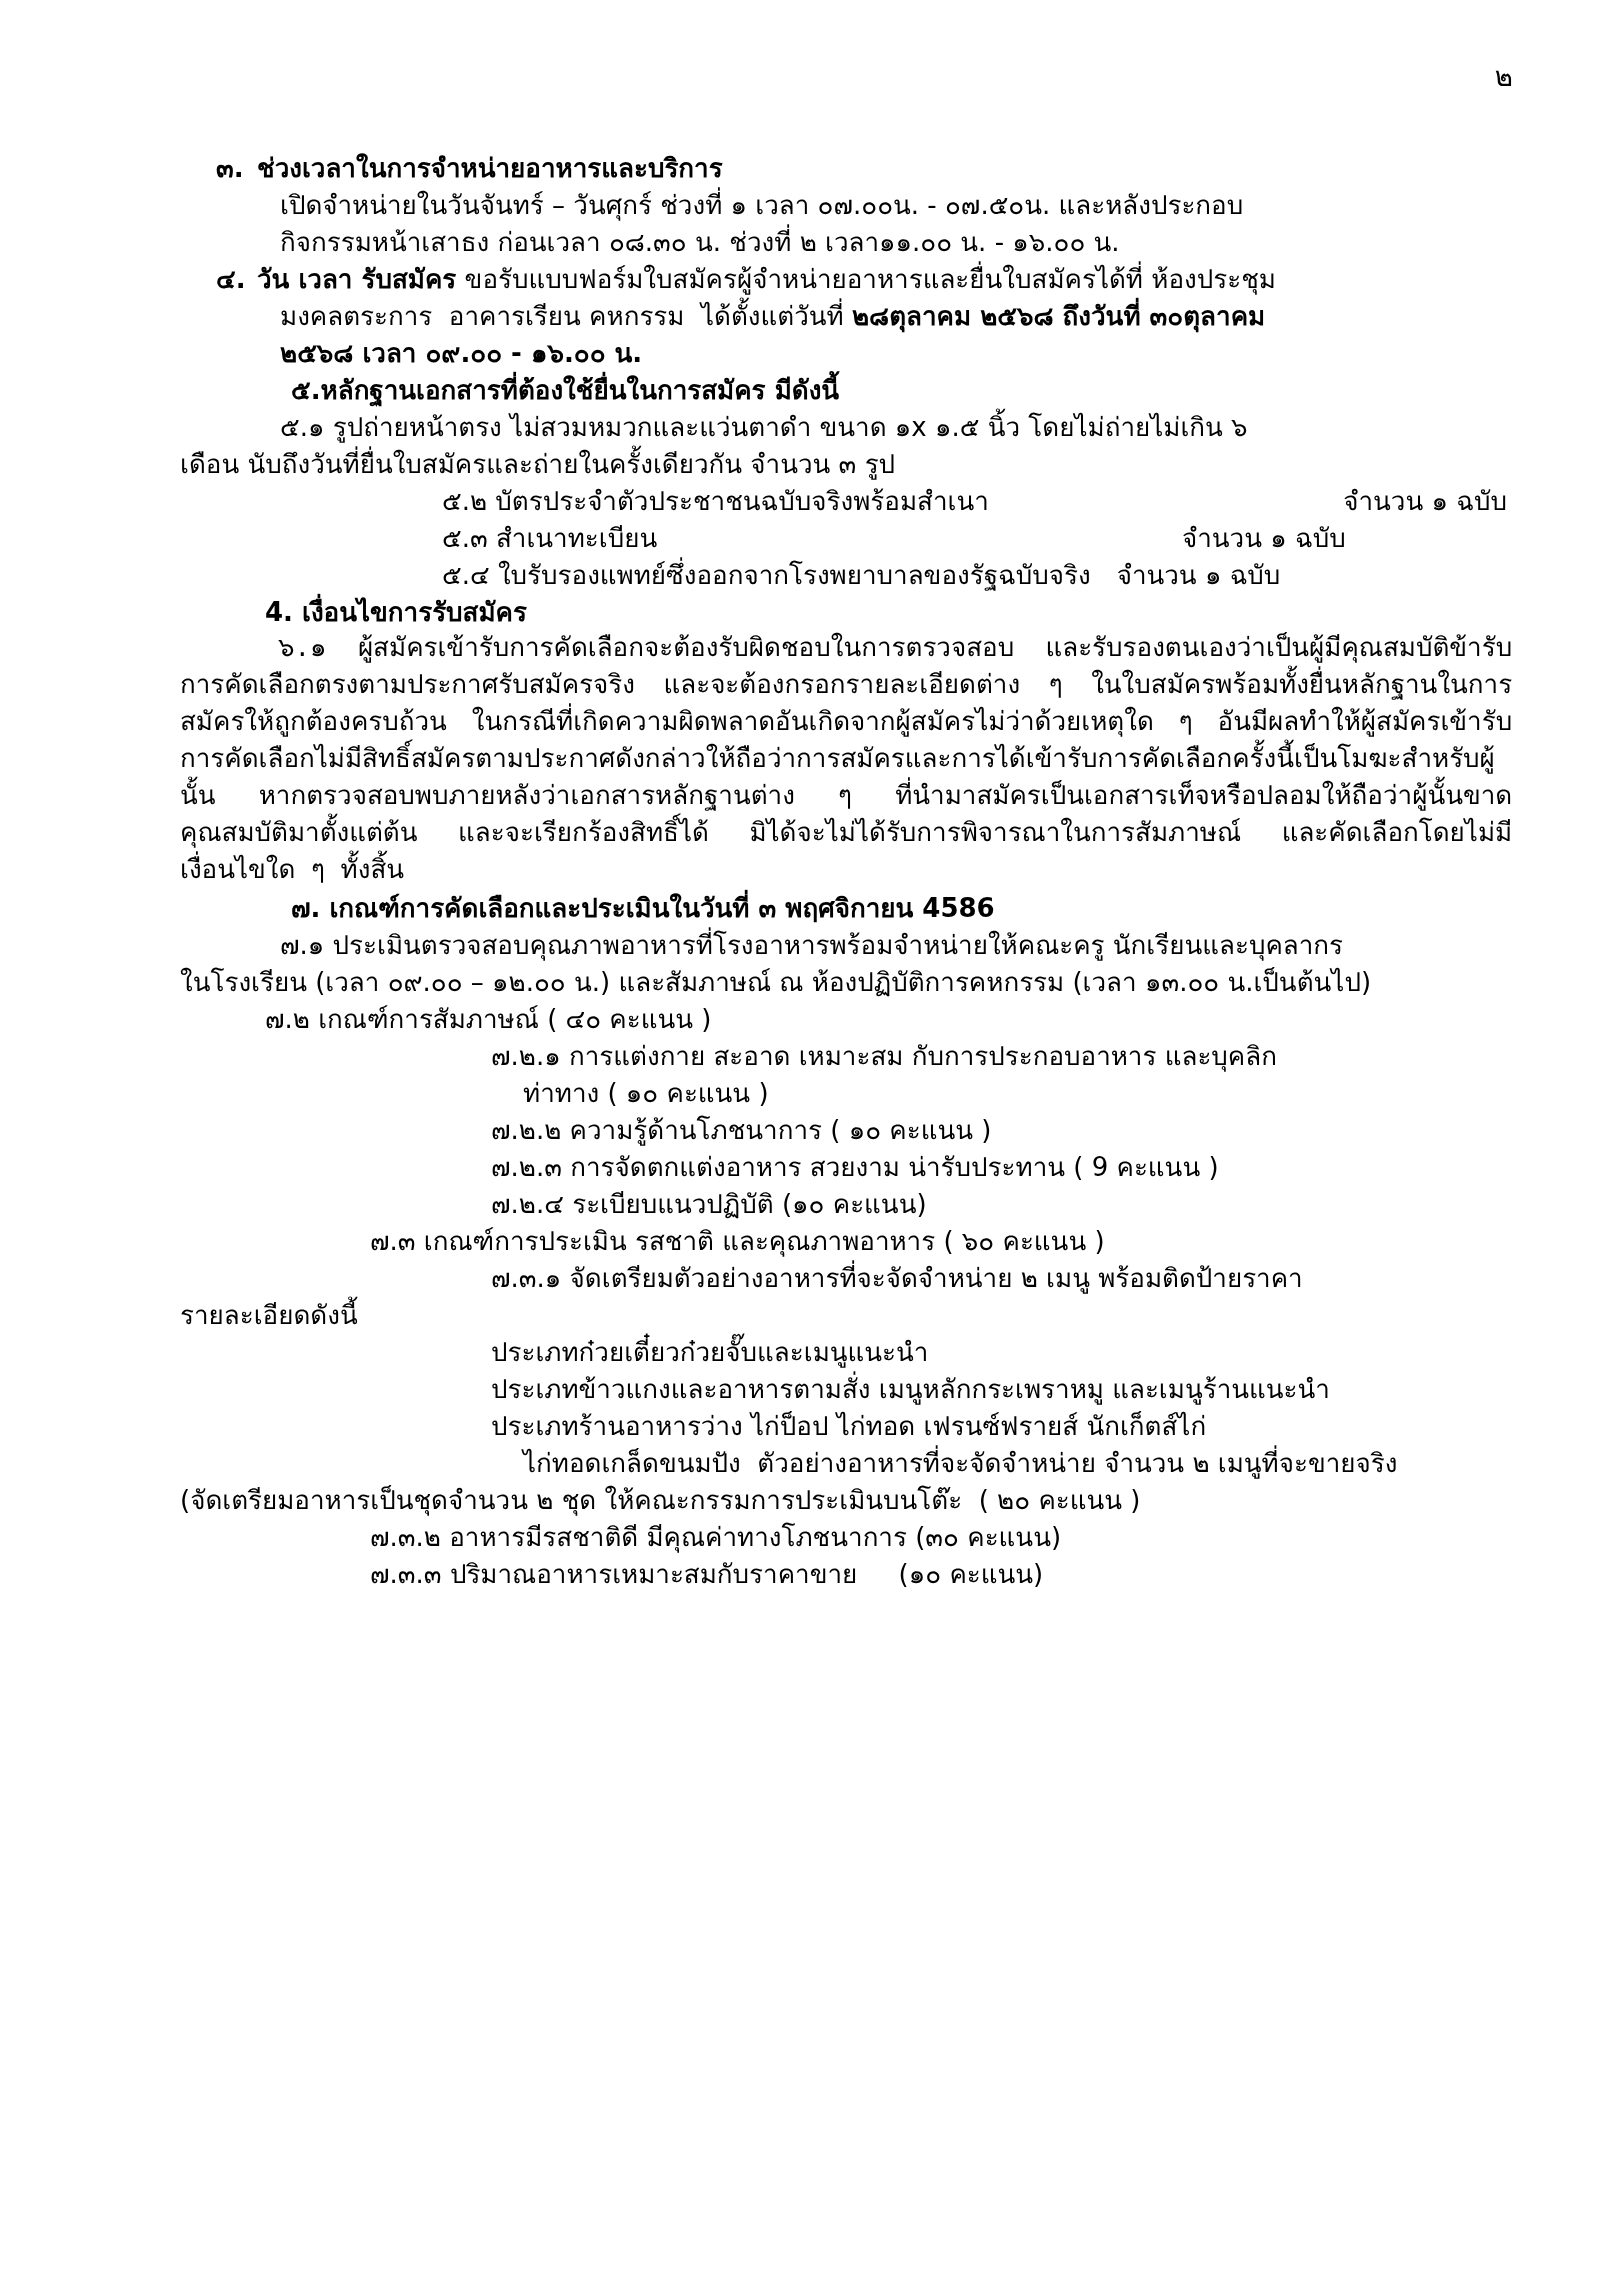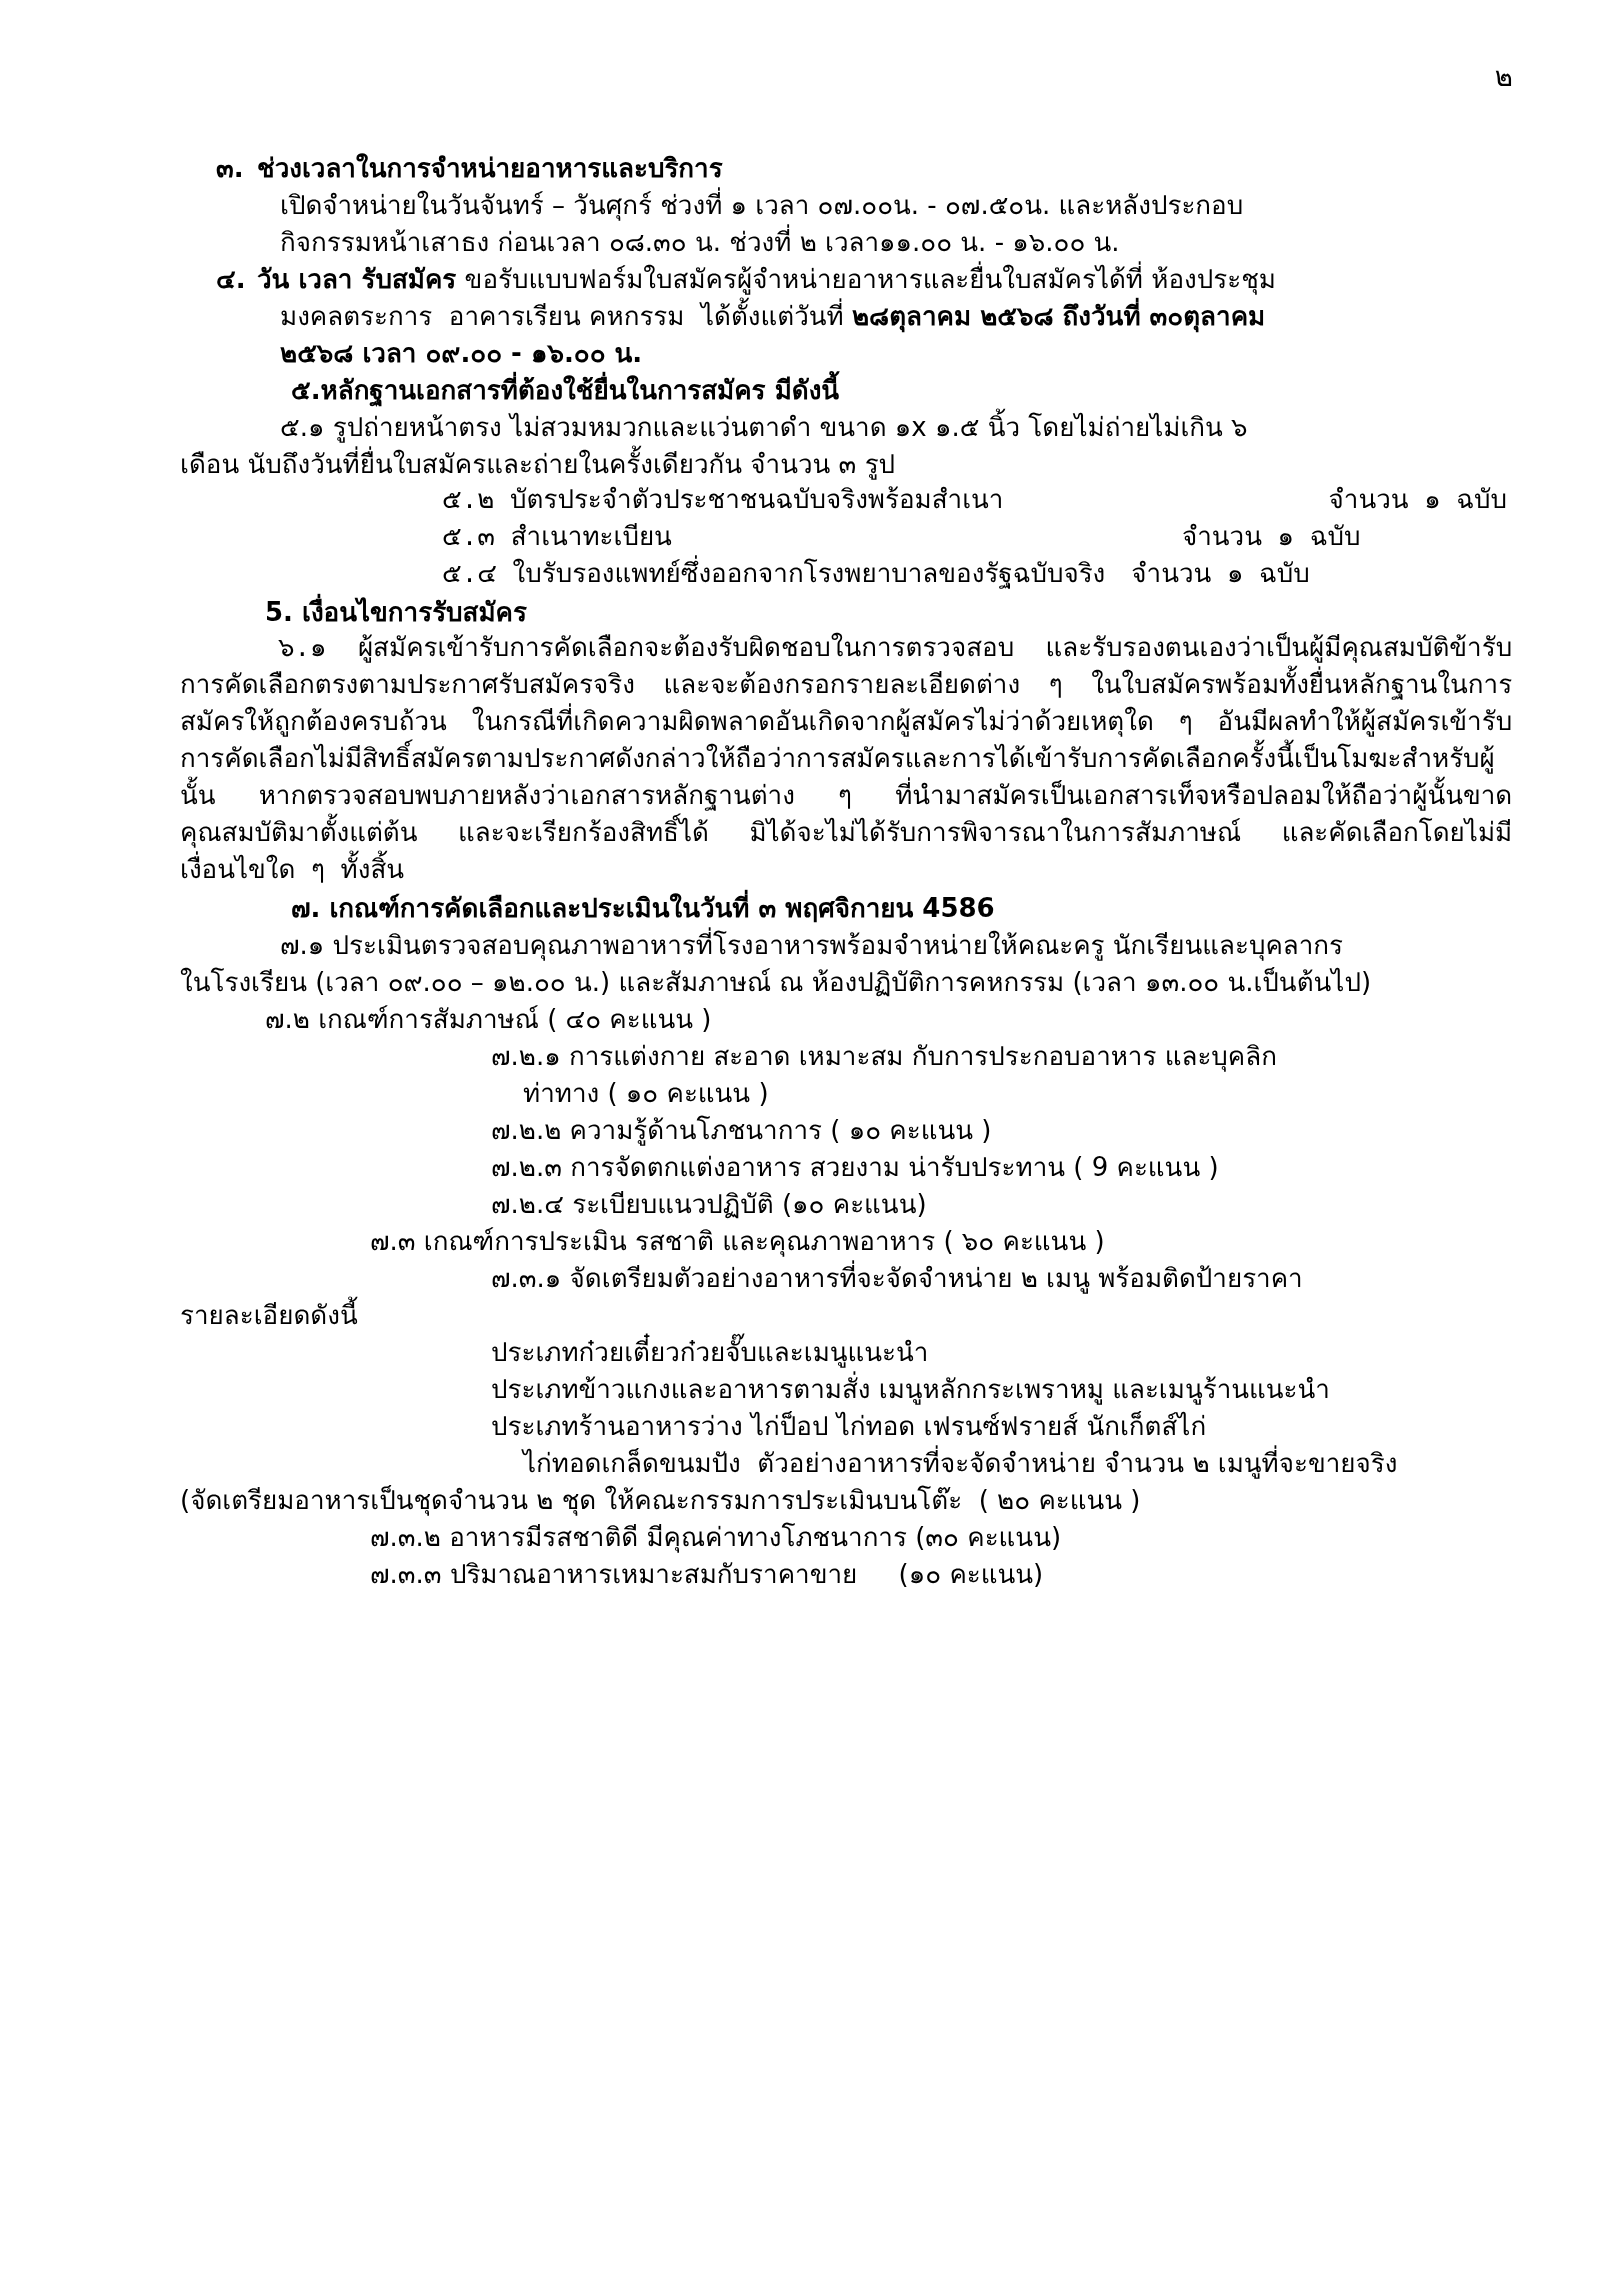--- a/index.html
+++ b/index.html
@@ -48,21 +48,20 @@
   .ind-7  { margin-left: 226px; }
   .ind-8  { margin-left: 275px; }
   .ind-9  { margin-left: 307px; }
   .ind-neg { margin-left: -36px; }
 
   .row {
     display: flex;
     font-size: 26px;
     line-height: 37px;
     white-space: pre;
-    font-family: Liberation Mono, monospace;
   }
   .row .lead { flex: 0 0 auto; }
   .row .tail { flex: 0 0 auto; }
   .gap-b { width: 370px; }
 
   .numbered {
     display: flex;
     font-size: 26px;
     line-height: 37px;
   }
@@ -124,21 +123,21 @@
       <span class="gap-b"></span>
       <span class="tail">จำนวน ๑ ฉบับ</span>
     </div>
 
     <div class="row ind-7">
       <span class="lead">๕.๔ ใบรับรองแพทย์ซึ่งออกจากโรงพยาบาลของรัฐฉบับจริง</span>
       <span style="width:26px"></span>
       <span class="tail">จำนวน ๑ ฉบับ</span>
     </div>
 
-    <div class="ln ind-2 bold">5. เงื่อนไขการรับสมัคร</div>
+    <div class="ln ind-2 bold">4. เงื่อนไขการรับสมัคร</div>
     <div class="para hang ind-neg" style="margin-right:-5.2px">๖.๑ ผู้สมัครเข้ารับการคัดเลือกจะต้องรับผิดชอบในการตรวจสอบ และรับรองตนเองว่าเป็นผู้มีคุณสมบัติข้ารับการคัดเลือกตรงตามประกาศรับสมัครจริง และจะต้องกรอกรายละเอียดต่าง ๆ ในใบสมัครพร้อมทั้งยื่นหลักฐานในการสมัครให้ถูกต้องครบถ้วน ในกรณีที่เกิดความผิดพลาดอันเกิดจากผู้สมัครไม่ว่าด้วยเหตุใด ๆ อันมีผลทำให้ผู้สมัครเข้ารับการคัดเลือกไม่มีสิทธิ์สมัครตามประกาศดังกล่าวให้ถือว่าการสมัครและการได้เข้ารับการคัดเลือกครั้งนี้เป็นโมฆะสำหรับผู้นั้น หากตรวจสอบพบภายหลังว่าเอกสารหลักฐานต่าง ๆ ที่นำมาสมัครเป็นเอกสารเท็จหรือปลอมให้ถือว่าผู้นั้นขาดคุณสมบัติมาตั้งแต่ต้น และจะเรียกร้องสิทธิ์ได้ มิได้จะไม่ได้รับการพิจารณาในการสัมภาษณ์ และคัดเลือกโดยไม่มีเงื่อนไขใด ๆ ทั้งสิ้น</div>
 
     <div class="ln ind-3 bold">๗. เกณฑ์การคัดเลือกและประเมินในวันที่ ๓ พฤศจิกายน 4586</div>
     <div class="ln ind-4">๗.๑ ประเมินตรวจสอบคุณภาพอาหารที่โรงอาหารพร้อมจำหน่ายให้คณะครู นักเรียนและบุคลากร</div>
     <div class="ln ind-neg">ในโรงเรียน (เวลา ๐๙.๐๐ – ๑๒.๐๐ น.) และสัมภาษณ์ ณ ห้องปฏิบัติการคหกรรม (เวลา ๑๓.๐๐ น.เป็นต้นไป)</div>
     <div class="ln ind-2">๗.๒ เกณฑ์การสัมภาษณ์ ( ๔๐ คะแนน )</div>
     <div class="ln ind-8">๗.๒.๑ การแต่งกาย สะอาด เหมาะสม กับการประกอบอาหาร และบุคลิก</div>
     <div class="ln ind-9">ท่าทาง ( ๑๐ คะแนน )</div>
     <div class="ln ind-8">๗.๒.๒ ความรู้ด้านโภชนาการ ( ๑๐ คะแนน )</div>
     <div class="ln ind-8">๗.๒.๓ การจัดตกแต่งอาหาร สวยงาม น่ารับประทาน ( 9 คะแนน )</div>

